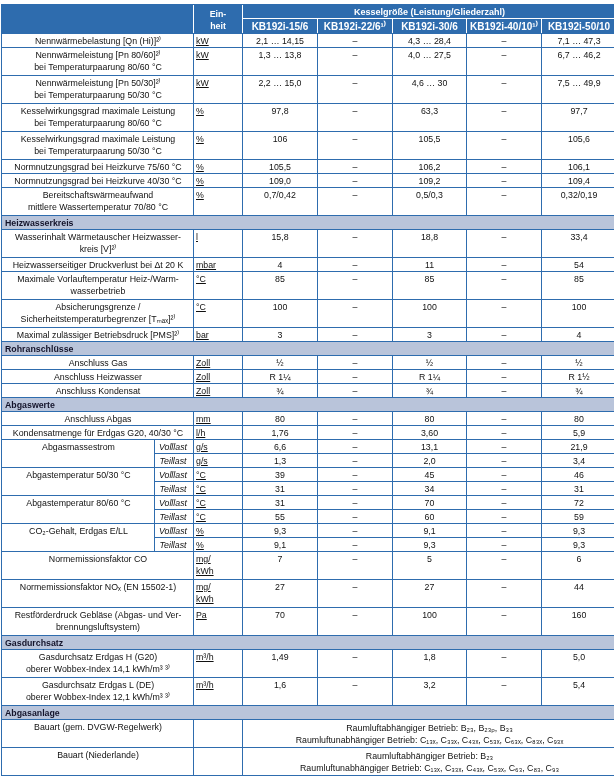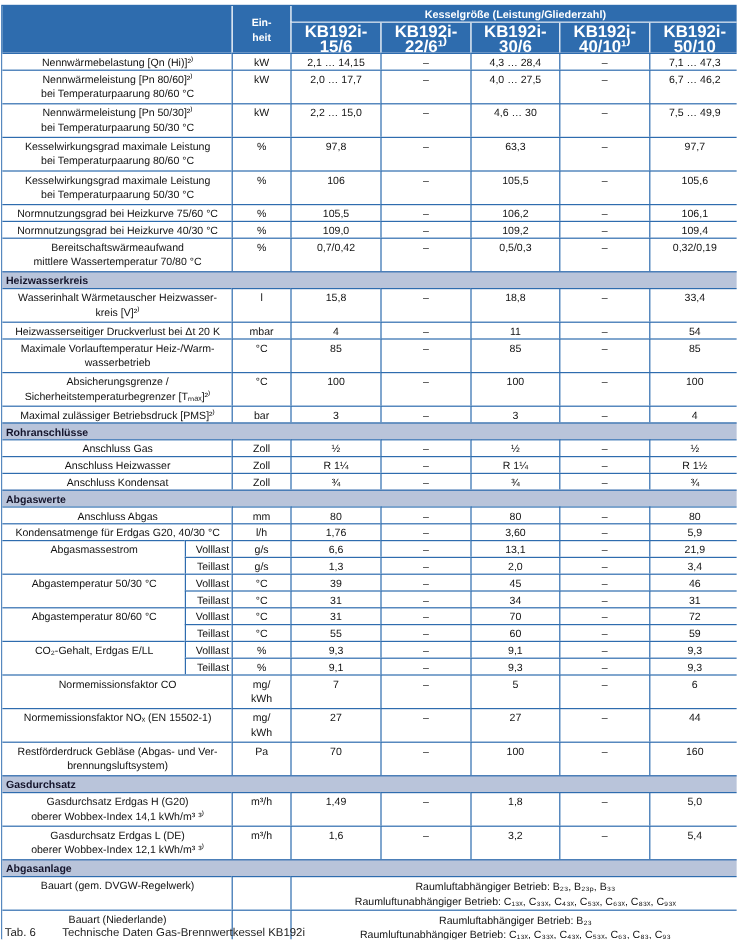--- a/index.html
+++ b/index.html
@@ -7,28 +7,28 @@
         font-family:"Liberation Sans",sans-serif;color:var(--body-text,#111);}
   #tblwrap{position:absolute;left:1px;top:4px;width:504px;}
   table{border-collapse:separate;border-spacing:0;table-layout:fixed;width:612px;
         border:1px solid var(--grid,#2e6cae);}
   td,th{box-sizing:border-box;font-size:8.8px;line-height:12px;padding:1px 2px 0 2px;overflow:hidden;}
   
   thead th{background:var(--header-bg,#2e6cae);color:var(--header-text,#fff);font-weight:bold;
            text-align:center;vertical-align:middle;white-space:pre-line;}
   thead th.wl{border-left:1px solid #fff;}
   th.group{border-bottom:1px solid #fff;font-size:9px;height:13px;}
-  tr.mh th{height:14px;font-size:14px;}
+  tr.mh th{height:14px;font-size:10px;}
   
   tbody td{border-top:1px solid var(--grid,#2e6cae);border-left:1px solid var(--grid,#2e6cae);
            background:#fff;vertical-align:top;}
   tbody td.noL{border-left:none;}
   td.lbl{text-align:center;padding-left:3px;white-space:pre-line;}
-  td.sub{text-align:right;padding-left:0;}
-  td.unit{text-align:center;white-space:pre-line;}
+  td.sub{text-align:center;padding-left:0;font-style:italic;}
+  td.unit{white-space:pre-line;text-decoration:underline;}
   td.val{text-align:center;}
   td.spanv{text-align:center;white-space:pre-line;vertical-align:middle;}
   td.secc{background:var(--section-bg,#b9c4da);color:#14142b;font-weight:bold;text-align:left;
           padding-left:3px;vertical-align:middle;}
   tr.h1>td{height:14px;}
   tr.h2>td{height:28px;}
   tr.sec>td{height:14px;}
   #caption{position:absolute;left:4px;top:772px;font-size:9.5px;color:#222;white-space:nowrap;}
   #caption .gap{display:inline-block;width:22px;}
 </style>
@@ -70,21 +70,21 @@
             <td class="val">2,1 … 14,15</td>
             <td class="val">–</td>
             <td class="val">4,3 … 28,4</td>
             <td class="val">–</td>
             <td class="val">7,1 … 47,3</td>
           </tr>
           <tr class="h2">
             <td class="lbl noL" colspan="2">Nennwärmeleistung [Pn 80/60]²⁾
 bei Temperaturpaarung 80/60 °C</td>
             <td class="unit">kW</td>
-            <td class="val">2,0 … 17,7</td>
+            <td class="val">1,3 … 13,8</td>
             <td class="val">–</td>
             <td class="val">4,0 … 27,5</td>
             <td class="val">–</td>
             <td class="val">6,7 … 46,2</td>
           </tr>
           <tr class="h2">
             <td class="lbl noL" colspan="2">Nennwärmeleistung [Pn 50/30]²⁾
 bei Temperaturpaarung 50/30 °C</td>
             <td class="unit">kW</td>
             <td class="val">2,2 … 15,0</td>
@@ -383,14 +383,13 @@
           </tr>
           <tr class="h2">
             <td class="lbl noL" colspan="2">Bauart (Niederlande)</td>
             <td class="unit"></td>
             <td class="spanv" colspan="5">Raumluftabhängiger Betrieb: B₂₃
 Raumluftunabhängiger Betrieb: C₁₃ₓ, C₃₃ₓ, C₄₃ₓ, C₅₃ₓ, C₆₃, C₈₃, C₉₃</td>
           </tr>
         </tbody>
     </table>
   </div>
-  <div id="caption"><span>Tab. 6</span><span class="gap"></span><span>Technische Daten Gas-Brennwertkessel KB192i</span></div>
 </div>
 
 </body></html>

